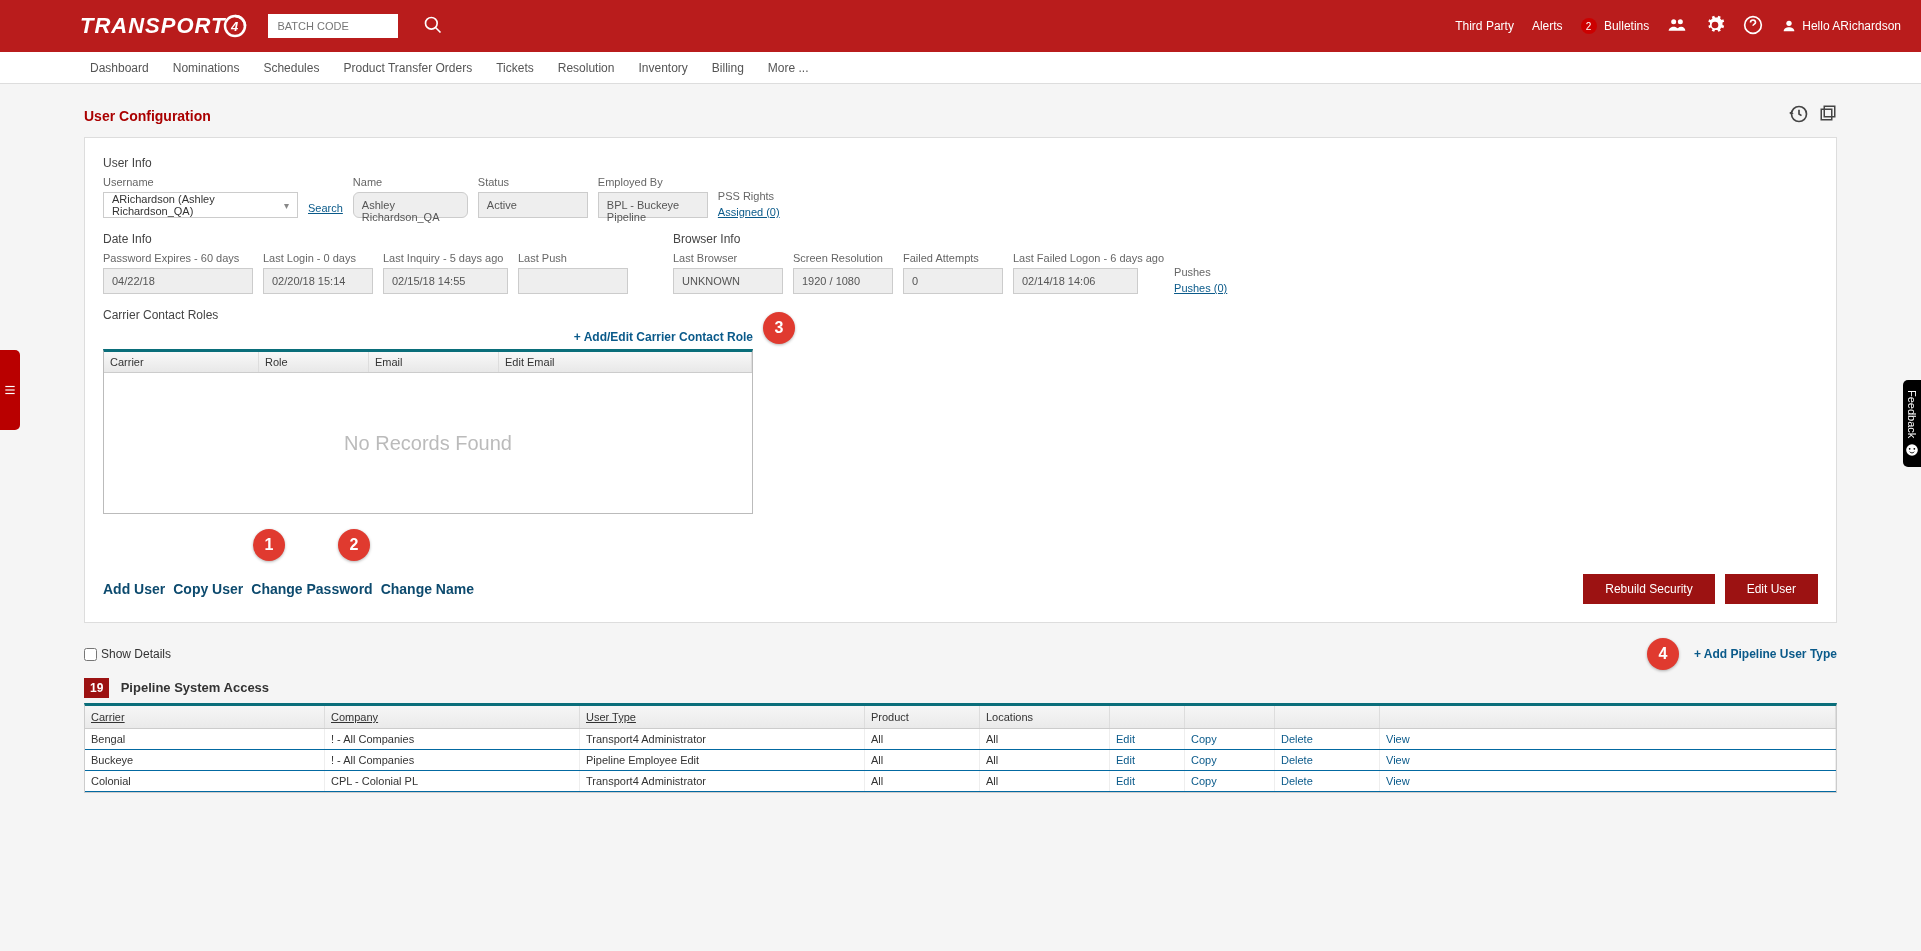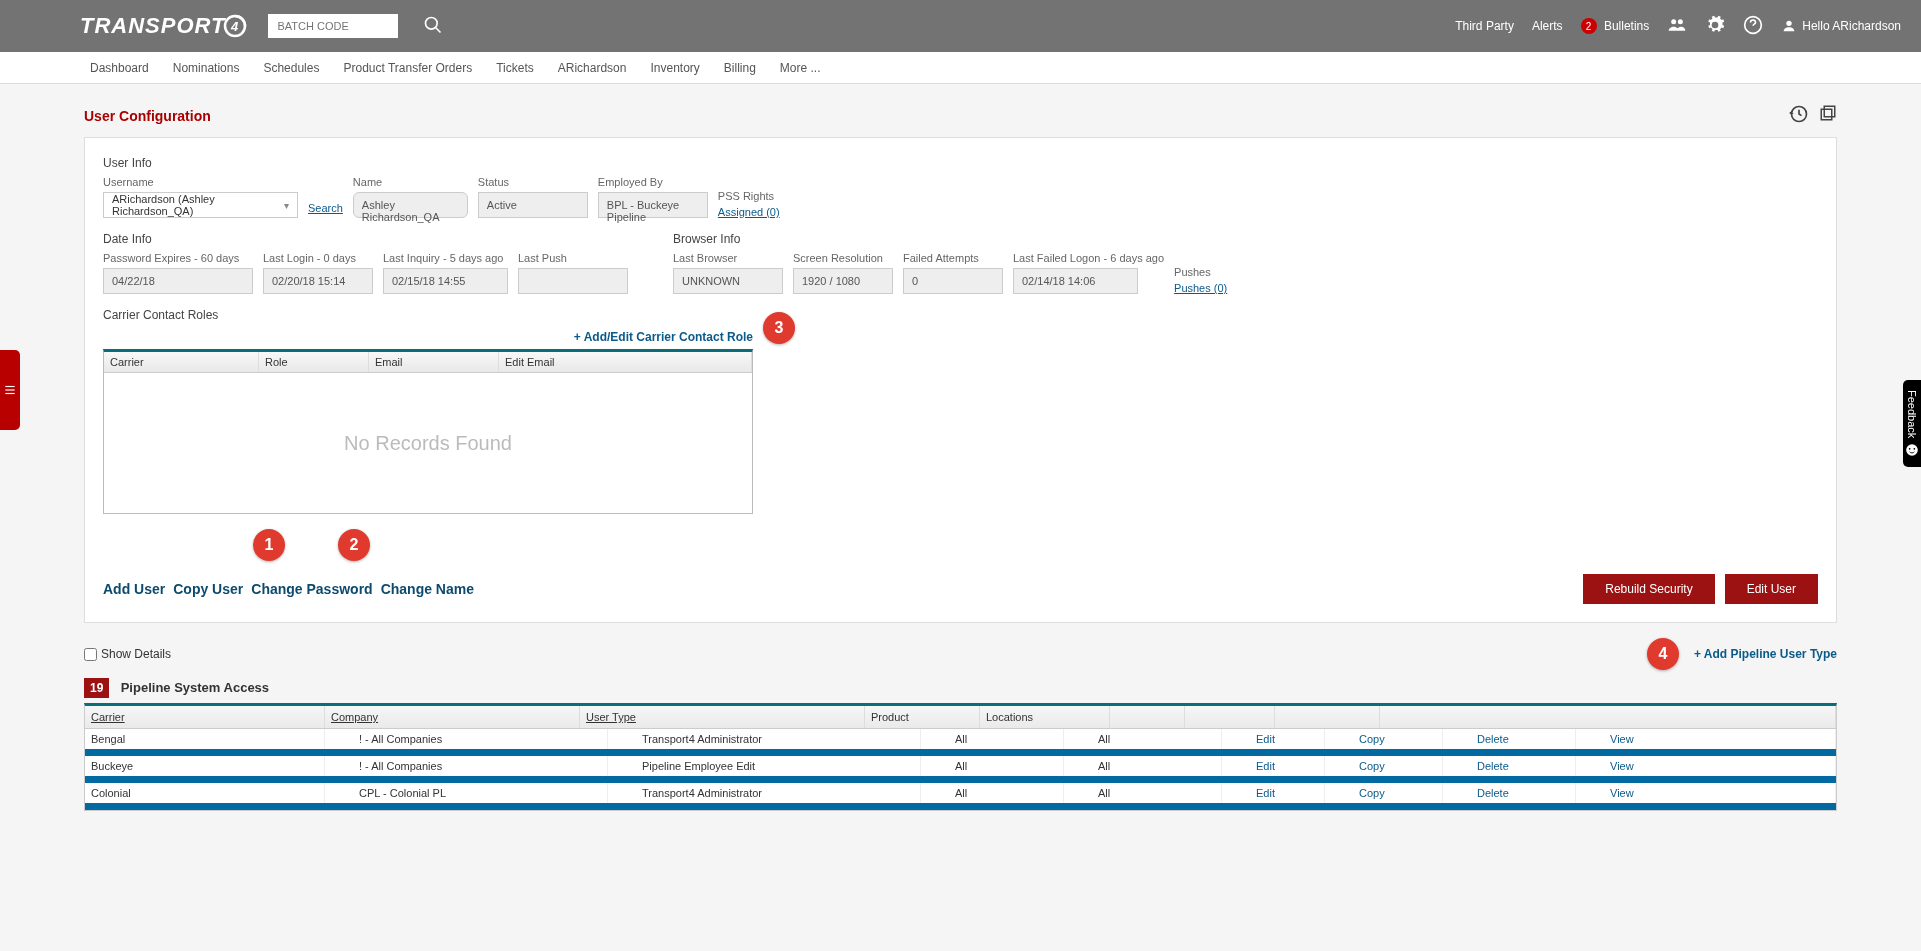--- a/index.html
+++ b/index.html
@@ -1,20 +1,20 @@
 <!DOCTYPE html>
 <html><head>
 <meta charset="utf-8">
 <style>
   * { box-sizing: border-box; margin: 0; padding: 0; font-family: Arial, Helvetica, sans-serif; }
   body { background: #f5f5f5; font-size: 12px; color: #333; }
 
   
   .topbar {
-    background: #737373;
+    background: #b91c1c;
     height: 52px;
     display: flex;
     align-items: center;
     padding: 0 20px 0 80px;
     color: #fff;
   }
   .logo { font-size: 22px; letter-spacing: 1px; font-style: italic; font-weight: bold; display:flex; align-items:center; }
   .logo .o4 { margin-left:2px; display:inline-flex; align-items:center;}
   .logo svg { margin-left: -6px; }
   .batch-input {
@@ -151,21 +151,21 @@
 
   .psa-table {
     width:100%;
     border:1px solid #ccc;
     border-top: 3px solid #0a6e7a;
     background:#fff;
     font-size:11px;
   }
   .psa-table .thead { display:flex; background:linear-gradient(#f6f6f6,#eaeaea); border-bottom:1px solid #ccc;}
   .psa-table .th { padding:5px 6px; border-right:1px solid #ddd;}
-  .psa-table .tr { display:flex; border-bottom:7px solid #0369a1;gap:28px;}
+  .psa-table .tr { display:flex; border-bottom:1px solid #0369a1;}
   .psa-table .td { padding:4px 6px; border-right:1px solid #eee;}
   .col-carrier{width:240px;}
   .col-company{width:255px;}
   .col-usertype{width:285px;}
   .col-product{width:115px;}
   .col-locations{width:130px;}
   .col-action{width:75px; color:#0a5a8a; cursor:pointer;}
   .psa-table .th.col-carrier, .psa-table .th.col-company, .psa-table .th.col-usertype { text-decoration:underline;}
 
   
@@ -255,21 +255,21 @@
     </span>
   </div>
 </div>
 
 <div class="navbar">
   <span>Dashboard</span>
   <span>Nominations</span>
   <span>Schedules</span>
   <span>Product Transfer Orders</span>
   <span>Tickets</span>
-  <span>ARichardson</span>
+  <span>Resolution</span>
   <span>Inventory</span>
   <span>Billing</span>
   <span>More ...</span>
 </div>
 
 <div class="content">
   <div class="page-title-row">
     <div class="page-title">User Configuration</div>
     <div class="title-icons">
       <span>

